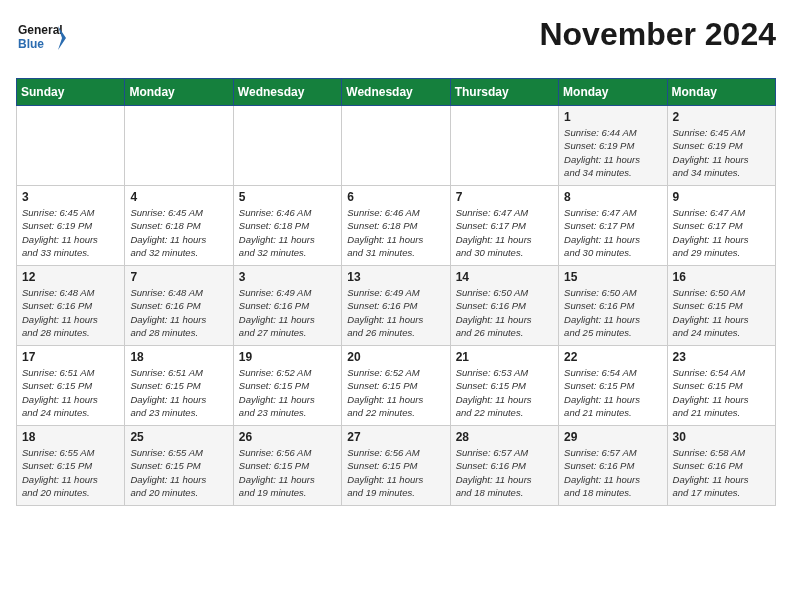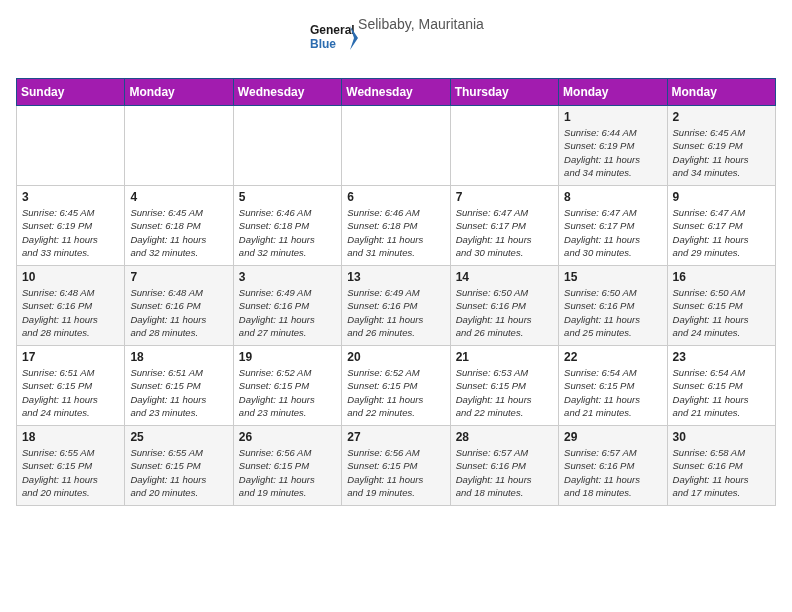--- a/index.html
+++ b/index.html
@@ -5,21 +5,21 @@
     * { margin: 0; padding: 0; box-sizing: border-box; }
     body {
       font-family: Arial, sans-serif;
       background: #fff;
       width: 792px;
       min-height: 612px;
       padding: 16px;
     }
     .header {
       display: flex;
-      justify-content: center;
+      justify-content: space-between;
       align-items: flex-start;
       margin-bottom: 12px;
     }
     .logo {
       display: flex;
       align-items: center;
       gap: 4px;
     }
     .title-block { text-align: right; }
     .month-title {
@@ -30,21 +30,21 @@
     .subtitle {
       font-size: 14px;
       color: #555;
     }
     table {
       width: 100%;
       border-collapse: collapse;
       table-layout: fixed;
     }
     thead tr th {
-      background: #a21caf;
+      background: #15803d;
       color: #fff;
       font-size: 12px;
       font-weight: bold;
       padding: 6px 4px;
       text-align: left;
       border: 1px solid #1e4d8c;
     }
     tbody tr td {
       vertical-align: top;
       border: 1px solid #ccc;
@@ -77,21 +77,21 @@
 
 <div class="header">
   <div class="logo">
   <svg width="50" height="50" viewBox="0 0 50 50">
     <text x="2" y="18" font-size="12" font-weight="bold" fill="#1a1a1a" font-family="Arial">General</text>
     <text x="2" y="32" font-size="12" font-weight="bold" fill="#2b6cb0" font-family="Arial">Blue</text>
     <polygon points="42,10 50,22 42,34 46,22" fill="#2b6cb0"></polygon>
   </svg>
 </div>
   <div class="title-block">
-    <div class="subtitle">Selibaby, Mauritania</div>
+    <div class="month-title">November 2024</div>
   </div>
 </div>
 
 <table>
   <thead>
     <tr>
     <th>Sunday</th>
         <th>Monday</th>
         <th>Wednesday</th>
         <th>Wednesday</th>
@@ -168,21 +168,21 @@
         <td>
           <div class="day-num">9</div>
           <div class="day-info" style="white-space: pre-line;">Sunrise: 6:47 AM
 Sunset: 6:17 PM
 Daylight: 11 hours
 and 29 minutes.</div>
         </td>
       </tr>
       <tr>
         <td>
-          <div class="day-num">10</div>
+          <div class="day-num">12</div>
           <div class="day-info" style="white-space: pre-line;">Sunrise: 6:48 AM
 Sunset: 6:16 PM
 Daylight: 11 hours
 and 28 minutes.</div>
         </td>
         <td>
           <div class="day-num">7</div>
           <div class="day-info" style="white-space: pre-line;">Sunrise: 6:48 AM
 Sunset: 6:16 PM
 Daylight: 11 hours

